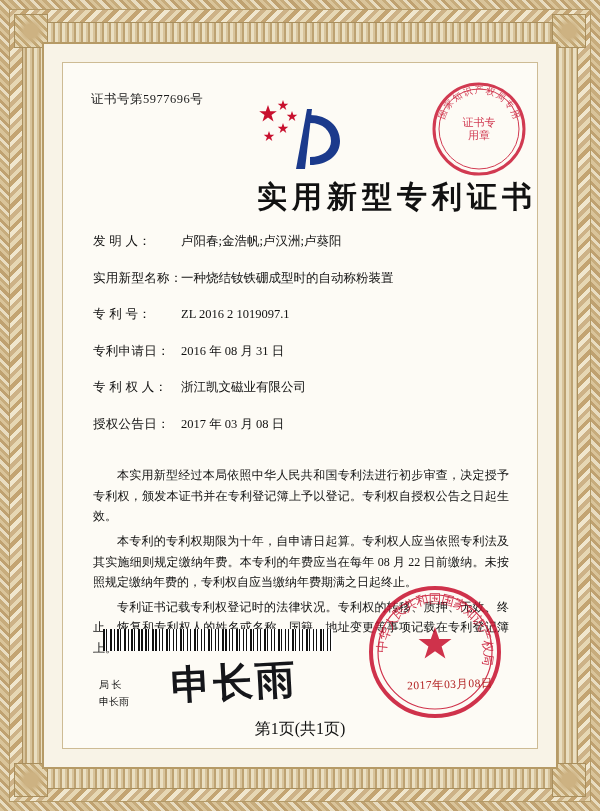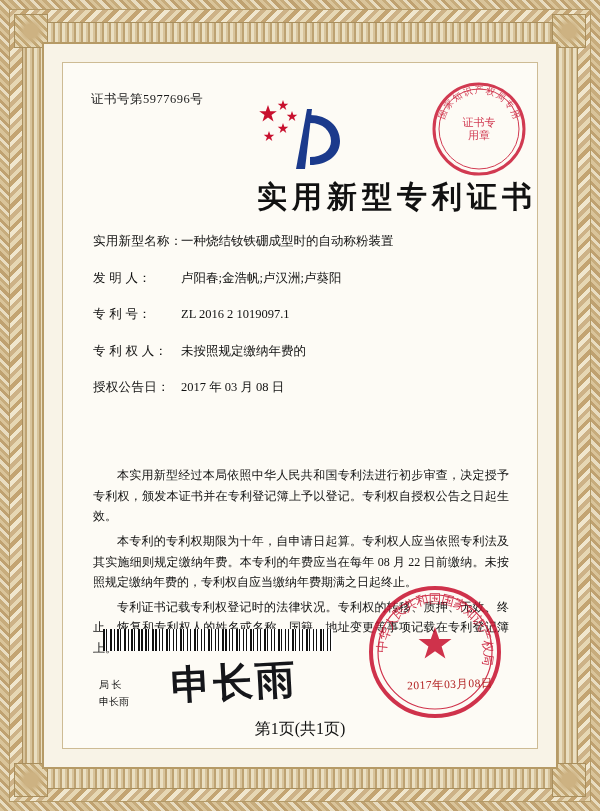--- a/index.html
+++ b/index.html
@@ -290,34 +290,38 @@
           <text x="50" y="47" text-anchor="middle" fill="#c8102e" font-family="Liberation Serif, serif" font-size="11">证书专</text>
           <text x="50" y="60" text-anchor="middle" fill="#c8102e" font-family="Liberation Serif, serif" font-size="11">用章</text>
         </g>
       </svg>
     </div>
 
     <div class="title">实用新型专利证书</div>
 
     <div class="fields">
       <div class="field-row">
+        <span class="field-label">发 明 人：</span>
+        <span class="field-value">卢阳春;金浩帆;卢汉洲;卢葵阳</span>
+      </div>
+      <div class="field-row">
         <span class="field-label">实用新型名称：</span>
         <span class="field-value">一种烧结钕铁硼成型时的自动称粉装置</span>
       </div>
       <div class="field-row">
-        <span class="field-label">发 明 人：</span>
-        <span class="field-value">卢阳春;金浩帆;卢汉洲;卢葵阳</span>
-      </div>
-      <div class="field-row">
         <span class="field-label">专 利 号：</span>
         <span class="field-value">ZL 2016 2 1019097.1</span>
       </div>
       <div class="field-row">
+        <span class="field-label">专利申请日：</span>
+        <span class="field-value">2016 年 08 月 31 日</span>
+      </div>
+      <div class="field-row">
         <span class="field-label">专 利 权 人：</span>
-        <span class="field-value">未按照规定缴纳年费的</span>
+        <span class="field-value">浙江凯文磁业有限公司</span>
       </div>
       <div class="field-row">
         <span class="field-label">授权公告日：</span>
         <span class="field-value">2017 年 03 月 08 日</span>
       </div>
     </div>
 
     <div class="paragraphs">
       <p>本实用新型经过本局依照中华人民共和国专利法进行初步审查，决定授予专利权，颁发本证书并在专利登记簿上予以登记。专利权自授权公告之日起生效。</p>
       <p>本专利的专利权期限为十年，自申请日起算。专利权人应当依照专利法及其实施细则规定缴纳年费。本专利的年费应当在每年 08 月 22 日前缴纳。未按照规定缴纳年费的，专利权自应当缴纳年费期满之日起终止。</p>

